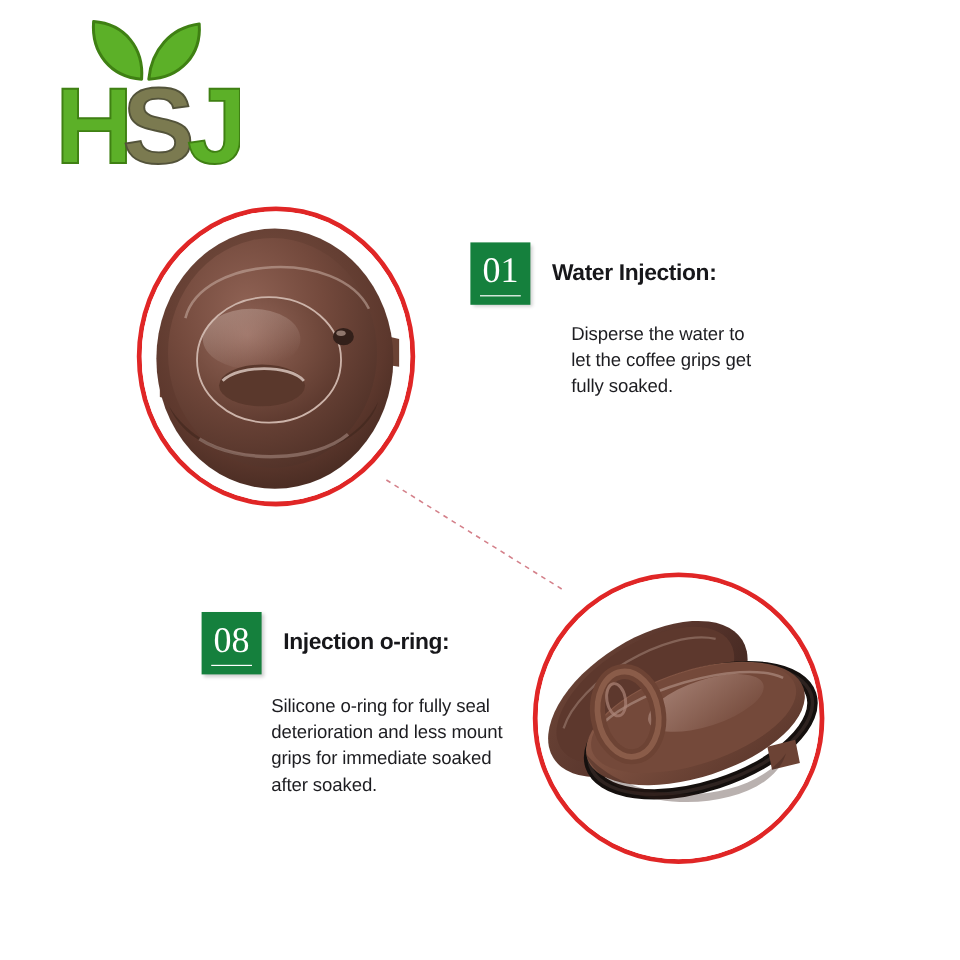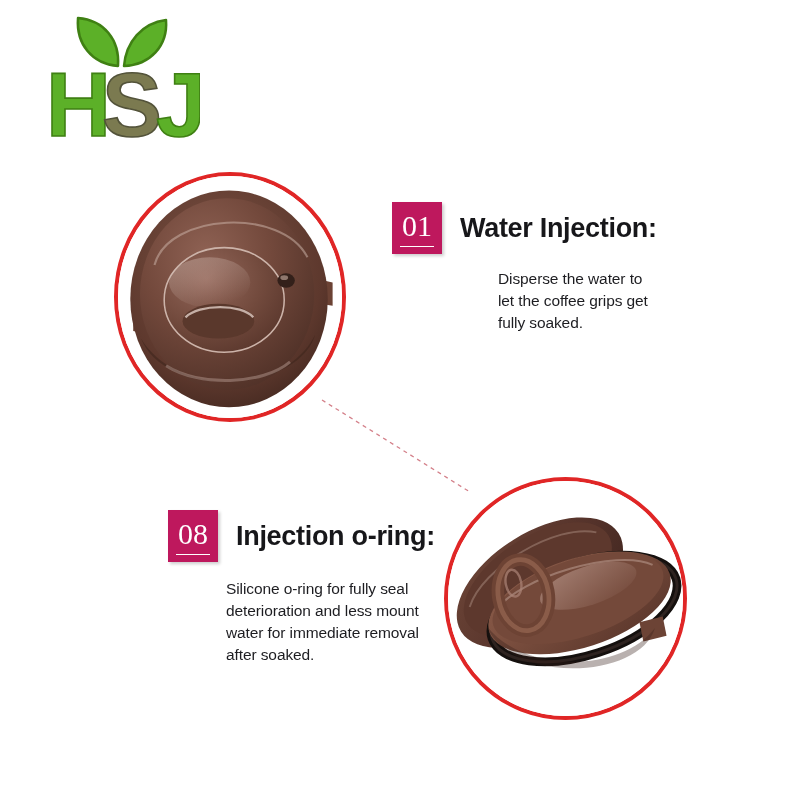--- a/index.html
+++ b/index.html
@@ -66,21 +66,21 @@
   #step-2 { left: 168px; top: 510px; width: 330px; }
 
   .step-head {
     display: flex;
     align-items: flex-start;
   }
   .num-badge {
     flex: 0 0 auto;
     width: 50px;
     height: 52px;
-    background: #be185d;
+    background: #15803d;
     color: #ffffff;
     font-size: 30px;
     font-weight: 400;
     font-family: "Liberation Serif", serif;
     display: flex;
     flex-direction: column;
     align-items: center;
     justify-content: center;
     box-shadow: 2px 2px 3px rgba(0,0,0,0.20);
     letter-spacing: 0px;
@@ -91,30 +91,30 @@
   .num-badge .num-text { display: block; }
   .num-badge .num-rule {
     display: block;
     width: 34px;
     height: 1px;
     background: #ffffff;
     margin-top: 5px;
   }
   .step-title {
     margin-left: 18px;
-    font-size: 27px;
+    font-size: 19px;
     font-weight: bold;
     color: #17171a;
     letter-spacing: -0.3px;
     line-height: 52px;
     white-space: nowrap;
   }
   .step-body {
     margin-top: 14px;
-    margin-left: 106px;
+    margin-left: 84px;
     font-size: 15.5px;
     line-height: 22px;
     color: #1d1d21;
     letter-spacing: -0.1px;
   }
   #step-2 .step-body {
     margin-left: 58px;
     margin-top: 16px;
   }
   .step-body .line { display: block; white-space: nowrap; }
@@ -263,18 +263,18 @@
     <div class="step-head">
       <div class="num-badge">
         <span class="num-text">08</span>
         <span class="num-rule"></span>
       </div>
       <div class="step-title">Injection o-ring:</div>
     </div>
     <div class="step-body">
       <span class="line">Silicone o-ring for fully seal</span>
       <span class="line">deterioration and less mount</span>
-      <span class="line">water for immediate removal</span>
+      <span class="line">grips for immediate soaked</span>
       <span class="line">after soaked.</span>
     </div>
   </div>
 
 </div>
 
 </body></html>

